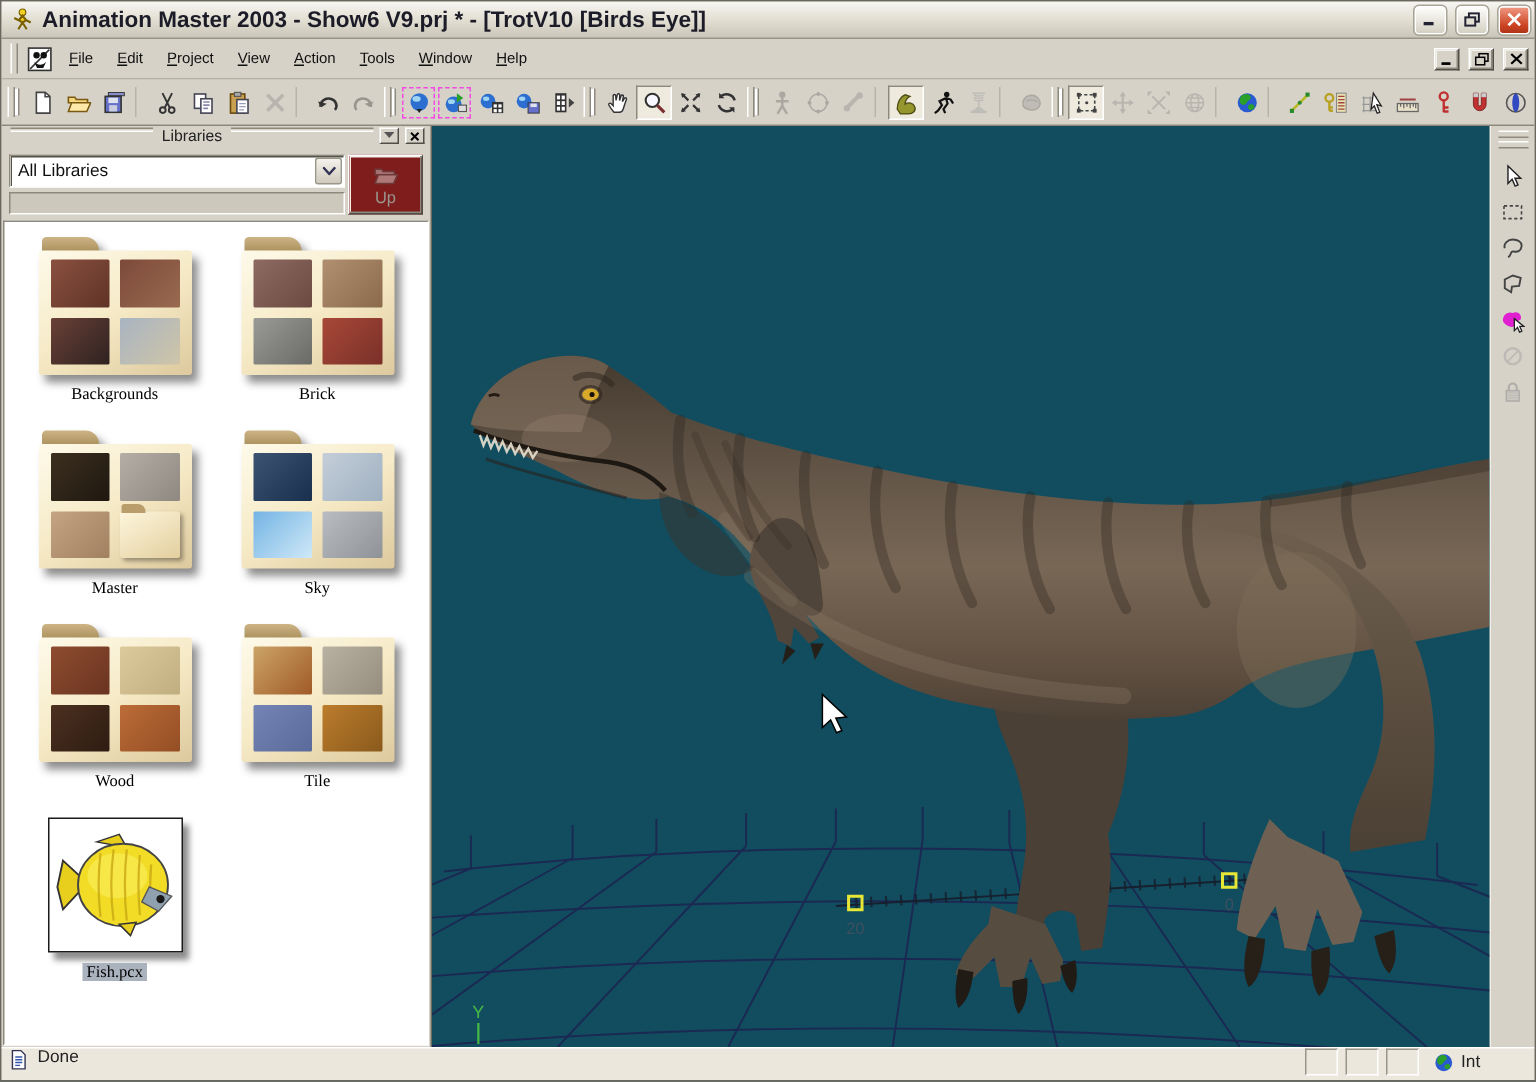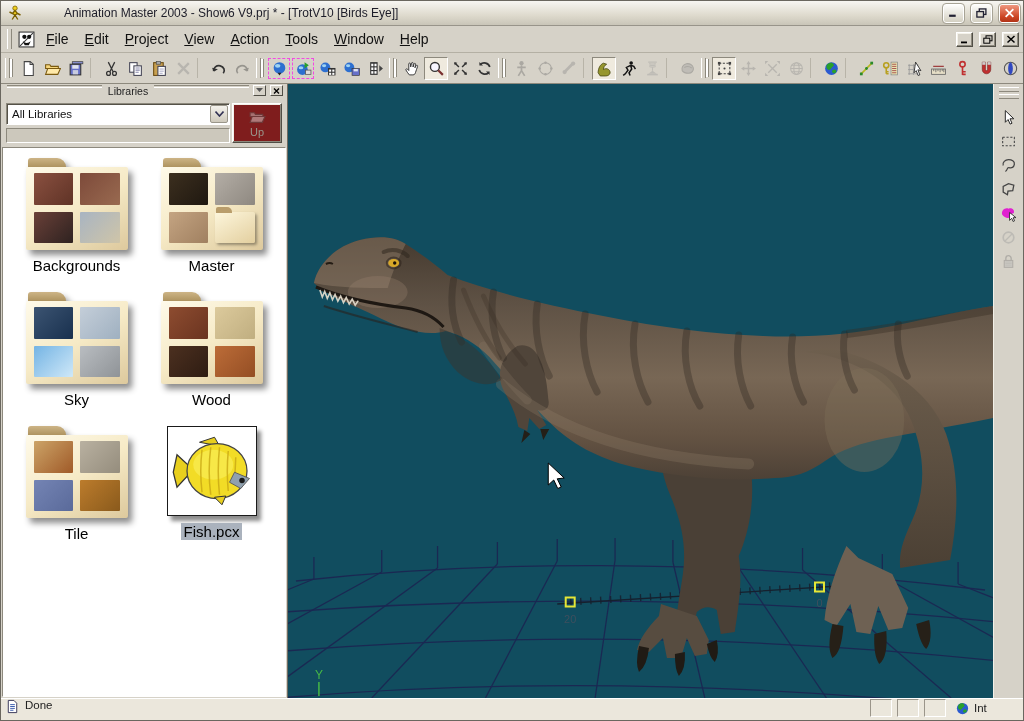--- a/index.html
+++ b/index.html
@@ -2,31 +2,31 @@
 <html><head>
 <meta charset="utf-8">
 <style>
   html,body{margin:0;padding:0;background:#555;}
   *{box-sizing:border-box;font-family:"Liberation Sans",sans-serif;}
   .window{width:1024px;height:721px;position:relative;background:#d6d2c8;overflow:hidden;border:1px solid #6a675f;}
   
   .title-bar{height:25px;display:flex;align-items:center;padding:0 3px 0 6px;gap:5px;
     background:linear-gradient(#f7f6f2,#dedacd 60%,#c9c5b8);border-bottom:1px solid #98948a;}
   .app-icon{width:16px;height:16px;flex:0 0 auto;}
-  .title-text{font-size:12px;font-weight:normal;color:#1c1c28;white-space:nowrap;overflow:hidden;flex:1;margin-left:36px;}
+  .title-text{font-size:15px;font-weight:bold;color:#1c1c28;white-space:nowrap;overflow:hidden;flex:1;}
   .xpbtn{width:21px;height:19px;border-radius:3px;border:1px solid #fff;outline:1px solid #a8a496;
     background:linear-gradient(#fdfdfb,#d4d0c2);display:grid;place-items:center;margin-left:2px;}
   .xpbtn svg{width:11px;height:10px;}
   .xpbtn.close{background:linear-gradient(#ef9780,#cc4423 70%,#b03418);}
   
   .menu-bar{height:27px;display:flex;align-items:center;background:#d6d2c8;border-bottom:1px solid #b4b0a4;padding:0 4px;gap:4px;}
   .gripper{width:5px;height:20px;border-left:1px solid #fff;border-right:1px solid #8d897d;margin:0 2px;}
   .gripper.d{box-shadow:3px 0 0 -1px #fff,4px 0 0 -1px #8d897d;margin-right:6px;}
   .menu-items{display:flex;gap:2px;flex:1;}
-  .menu-item{font-size:14px;color:#111;padding:3px 7px;cursor:default;text-align:right;}
+  .menu-item{font-size:10px;color:#111;padding:3px 7px;cursor:default;text-align:right;}
   .menu-item u{text-decoration:underline;}
   .clsbtn{width:17px;height:15px;background:#d6d2c8;border:1px solid;border-color:#fff #504e46 #504e46 #fff;
     box-shadow:inset -1px -1px 0 #8d897d,inset 1px 1px 0 #f4f2ea;display:grid;place-items:center;margin-left:2px;}
   .clsbtn svg{width:10px;height:9px;}
   .mini-icon{width:17px;height:17px;}
   
   .toolbar{height:31px;display:flex;align-items:center;background:#d6d2c8;border-bottom:1px solid #8d897d;padding:0 2px;overflow:hidden;}
   .tb-group{display:flex;align-items:center;}
   .tbtn{width:24px;height:23px;display:grid;place-items:center;border:1px solid transparent;position:relative;flex:0 0 auto;}
   .tbtn svg{width:17px;height:17px;}
@@ -58,21 +58,21 @@
   .folder{width:102px;height:92px;position:relative;filter:drop-shadow(4px 5px 3px rgba(0,0,0,.45));}
   .folder .tab{position:absolute;top:0;left:2px;width:38px;height:13px;background:linear-gradient(#cdb486,#a0854f);border-radius:3px 9px 0 0;}
   .folder .fbody{position:absolute;top:9px;left:0;right:0;bottom:0;border-radius:2px;
     background:linear-gradient(150deg,#fefaea 0%,#f6eac6 50%,#ddc99d 100%);}
   .thumbs{position:absolute;top:15px;left:8px;right:8px;bottom:7px;display:grid;grid-template-columns:1fr 1fr;grid-template-rows:1fr 1fr;gap:7px;}
   .thumb{border-radius:1px;}
   .thumb.mini-folder{position:relative;background:linear-gradient(150deg,#fdf6dc,#e3cf9f);border-radius:2px;box-shadow:2px 2px 3px rgba(0,0,0,.35);}
   .thumb.mini-folder::before{content:"";position:absolute;top:-5px;left:1px;width:16px;height:6px;background:#b99d6b;border-radius:2px 5px 0 0;}
   .picitem{width:90px;height:90px;background:#fff;border:1px solid #1a1a1a;box-shadow:4px 5px 4px rgba(0,0,0,.45);display:grid;place-items:center;}
   .picitem svg{width:80px;height:74px;}
-  .lib-label{font-size:15px;color:#000;margin-top:7px;padding:0 3px;}
+  .lib-label{font-size:11px;color:#000;margin-top:7px;padding:0 3px;font-family:Liberation Serif, serif;}
   .lib-label.selected{background:#aab2bd;}
   
   .viewport{flex:1;position:relative;background:#114d5f;overflow:hidden;}
   .viewport > svg{position:absolute;inset:0;width:100%;height:100%;}
   
   .sidestrip{width:30px;background:#d6d2c8;border-left:1px solid #f2f0e8;display:flex;flex-direction:column;align-items:center;padding-top:3px;}
   .hgrip{width:20px;height:5px;border-top:1px solid #fff;border-bottom:1px solid #8d897d;margin-bottom:2px;}
   .hgrip+.hgrip{margin-bottom:6px;}
   .sbtn{width:24px;height:24px;display:grid;place-items:center;border:1px solid transparent;}
   .sbtn svg{width:17px;height:17px;}
@@ -641,20 +641,33 @@
               <div class="tab"></div>
               <div class="fbody"></div>
               <div class="thumbs">
                 <div class="thumb" style="background: linear-gradient(135deg, rgb(138, 80, 64), rgb(95, 51, 38));"></div>
                 <div class="thumb" style="background: linear-gradient(135deg, rgb(125, 74, 58), rgb(153, 106, 80));"></div>
                 <div class="thumb" style="background: linear-gradient(135deg, rgb(106, 64, 56), rgb(46, 34, 32));"></div>
                 <div class="thumb" style="background: linear-gradient(135deg, rgb(168, 180, 194), rgb(207, 197, 168));"></div>
               </div>
             </div>
             <div class="lib-label">Backgrounds</div>
+          </div>
+          <div class="lib-item">
+            <div class="folder">
+              <div class="tab"></div>
+              <div class="fbody"></div>
+              <div class="thumbs">
+                <div class="thumb" style="background: linear-gradient(135deg, rgb(141, 106, 98), rgb(107, 74, 66));"></div>
+                <div class="thumb" style="background: linear-gradient(135deg, rgb(176, 144, 112), rgb(138, 106, 74));"></div>
+                <div class="thumb" style="background: linear-gradient(135deg, rgb(154, 154, 150), rgb(106, 106, 102));"></div>
+                <div class="thumb" style="background: linear-gradient(135deg, rgb(168, 72, 56), rgb(122, 48, 40));"></div>
+              </div>
+            </div>
+            <div class="lib-label">Brick</div>
           </div>
           <div class="lib-item">
             <div class="folder">
               <div class="tab"></div>
               <div class="fbody"></div>
               <div class="thumbs">
                 <div class="thumb" style="background: linear-gradient(135deg, rgb(60, 47, 31), rgb(31, 24, 16));"></div>
                 <div class="thumb" style="background: linear-gradient(135deg, rgb(180, 174, 166), rgb(142, 136, 128));"></div>
                 <div class="thumb" style="background: linear-gradient(135deg, rgb(196, 164, 130), rgb(160, 128, 96));"></div>
                 <div class="thumb mini-folder"></div>

